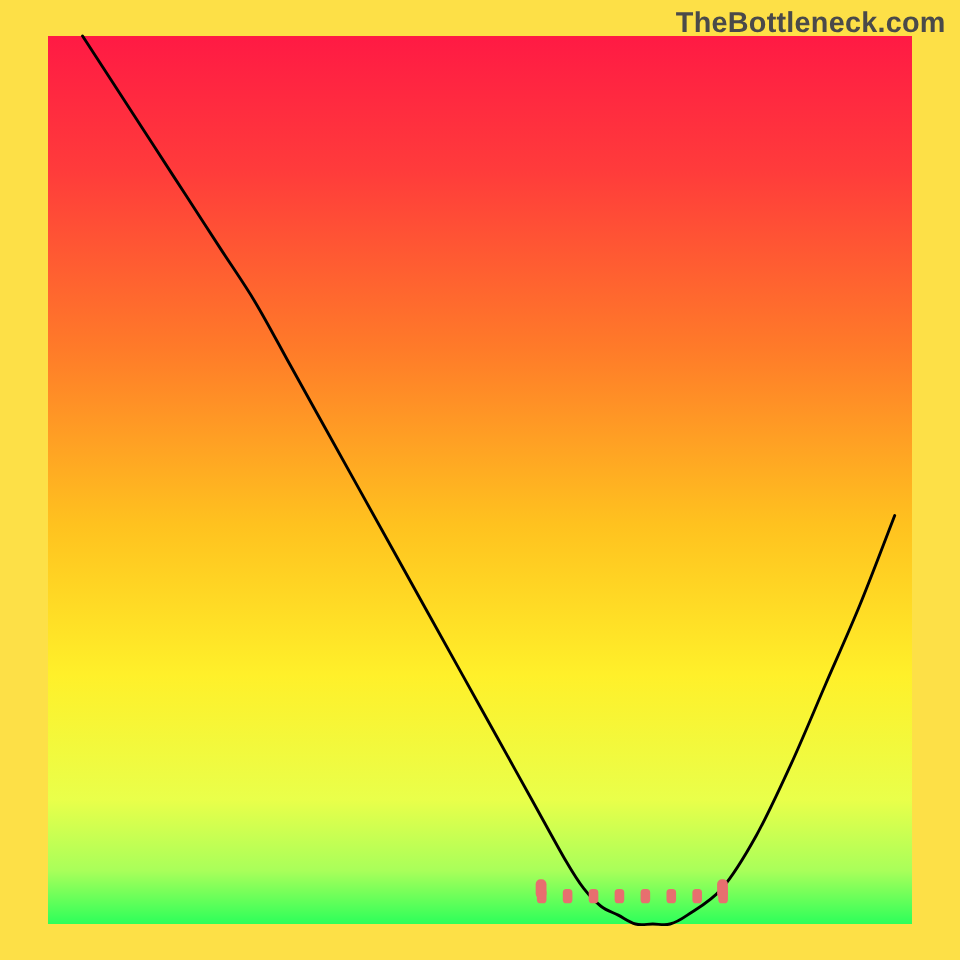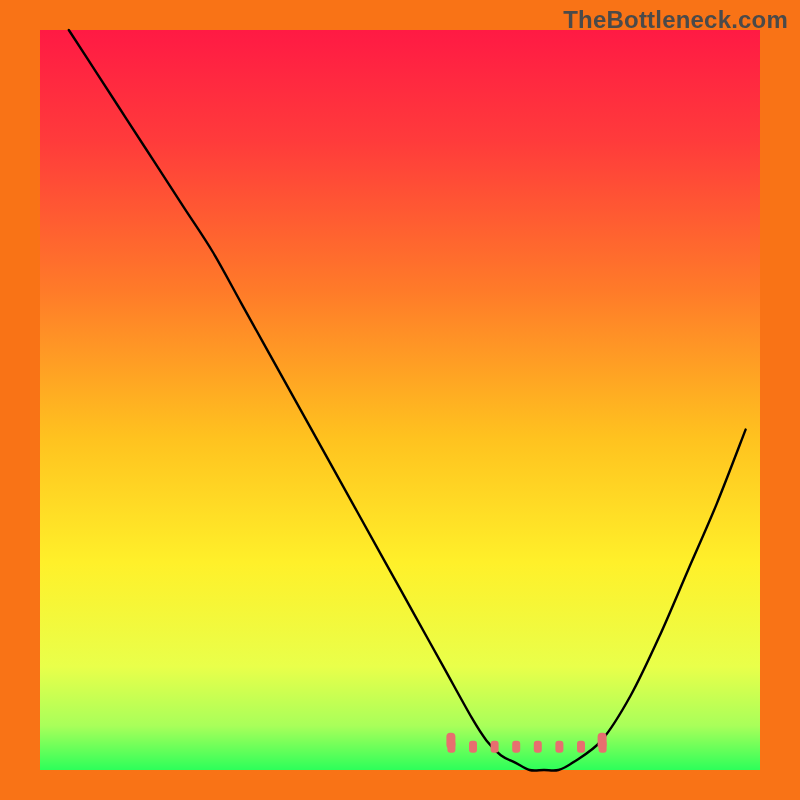--- a/index.html
+++ b/index.html
@@ -1,17 +1,17 @@
 <!DOCTYPE html>
 <html><head>
 <meta charset="utf-8">
 <style>
   * { margin: 0; padding: 0; box-sizing: border-box; }
   html, body { width: 800px; height: 800px; background: #000; overflow: hidden; }
-  .frame { position: relative; width: 800px; height: 800px; background: #f97316; }
+  .frame { position: relative; width: 800px; height: 800px; background: #fde047; }
   .watermark {
     position: absolute;
     top: 6px;
     right: 12px;
     font-family: Arial, Helvetica, sans-serif;
     font-size: 24px;
     font-weight: 600;
     color: #4a4a4a;
     letter-spacing: 0.2px;
     z-index: 3;

